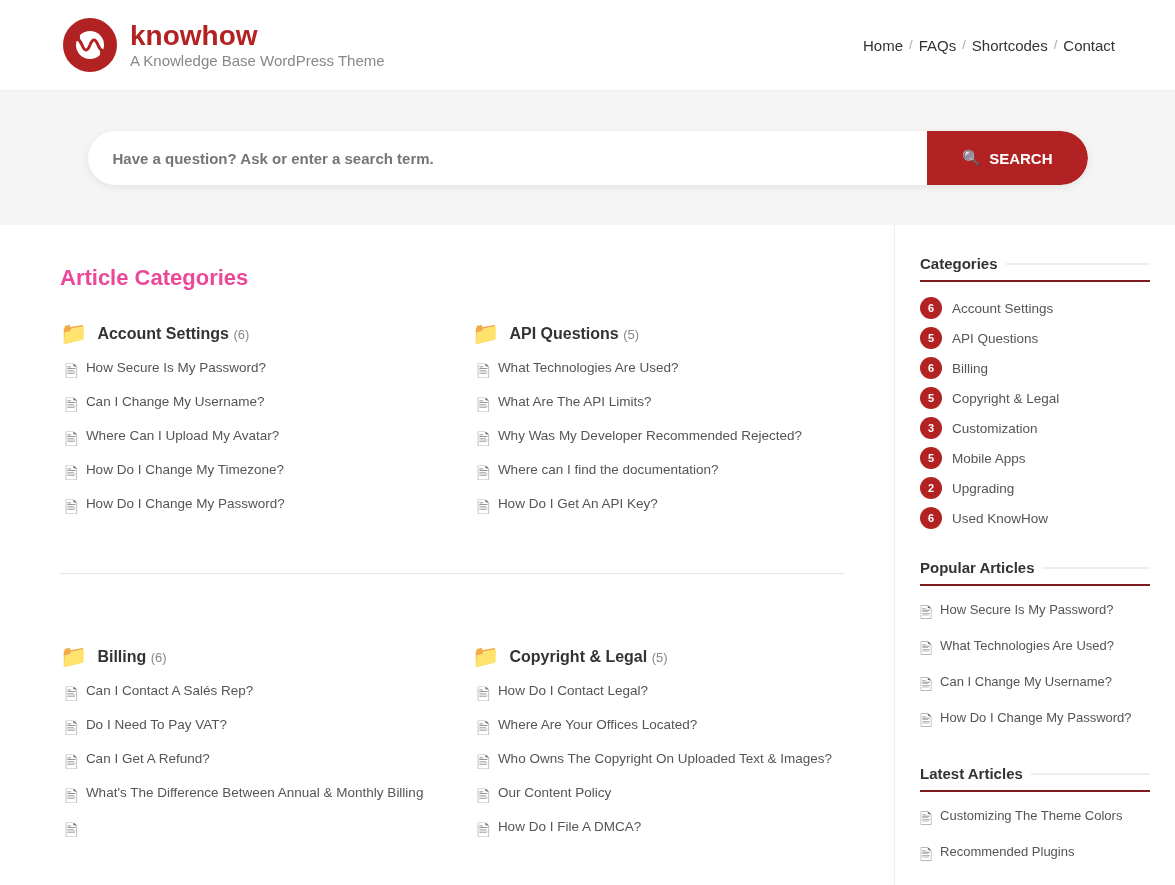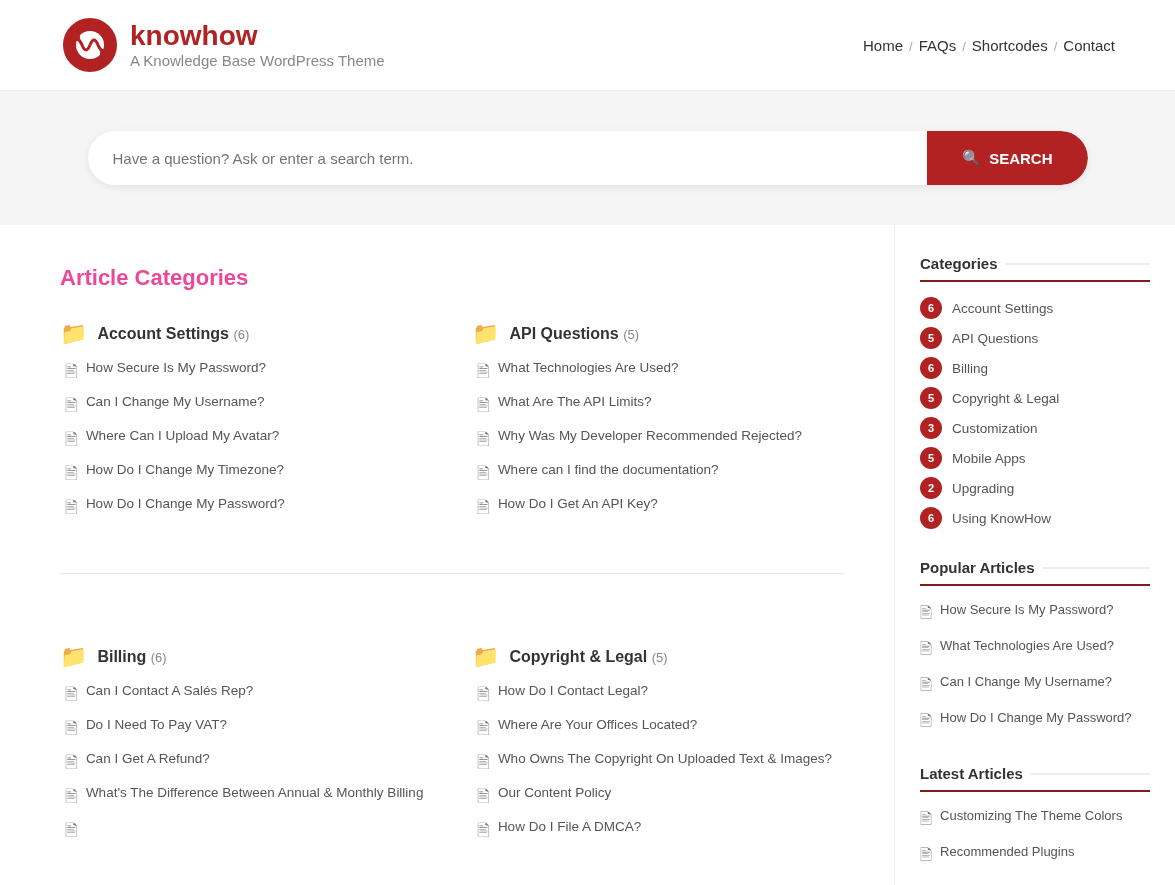--- a/index.html
+++ b/index.html
@@ -34,21 +34,21 @@
       line-height: 1;
     }
     .logo-title span { color: #b22222; }
     .logo-subtitle {
       font-size: 15px;
       color: #888;
       margin-top: 2px;
     }
     .nav {
       display: flex;
-      align-items: flex-end;
+      align-items: flex-start;
       gap: 6px;
       font-size: 15px;
     }
     .nav a {
       color: #333;
       text-decoration: none;
       font-weight: 500;
     }
     .nav-sep { color: #aaa; font-size: 13px; }
 
@@ -68,20 +68,21 @@
       margin: 0 auto;
     }
     .search-input {
       flex: 1;
       border: none;
       outline: none;
       padding: 18px 25px;
       font-size: 15px;
       color: #0369a1;
       background: transparent;
+      font-weight: bold;
     }
     .search-btn {
       background: #b22222;
       color: #fff;
       border: none;
       padding: 18px 35px;
       font-size: 15px;
       font-weight: bold;
       cursor: pointer;
       display: flex;
@@ -475,21 +476,21 @@
         <li class="sidebar-cat-item">
           <span class="cat-badge">5</span>
           <span class="sidebar-cat-label">Mobile Apps</span>
         </li>
         <li class="sidebar-cat-item">
           <span class="cat-badge">2</span>
           <span class="sidebar-cat-label">Upgrading</span>
         </li>
         <li class="sidebar-cat-item">
           <span class="cat-badge">6</span>
-          <span class="sidebar-cat-label">Using KnowHow</span>
+          <span class="sidebar-cat-label">Used KnowHow</span>
         </li>
       </ul>
     </div>
 
     <div class="sidebar-section">
       <div class="sidebar-section-title">
         <span>Popular Articles</span>
       </div>
       <ul class="sidebar-article-list">
         <li class="sidebar-article-item">

